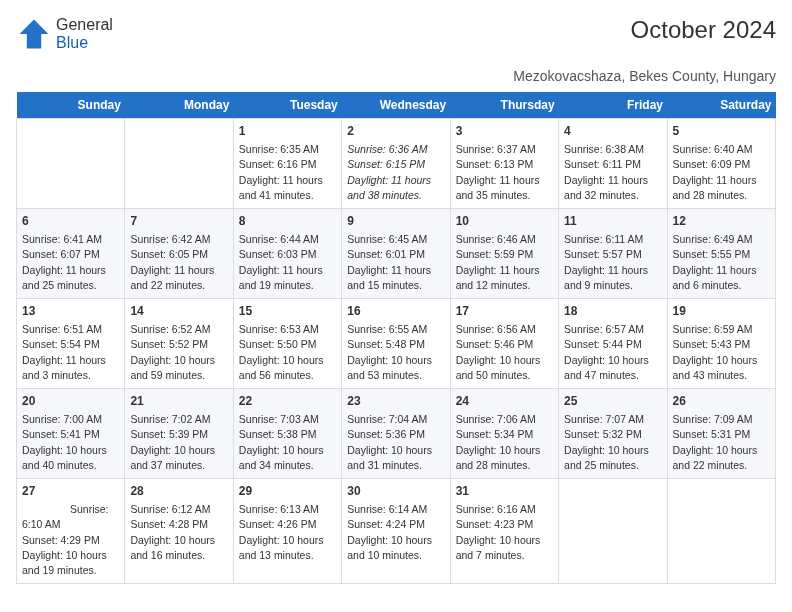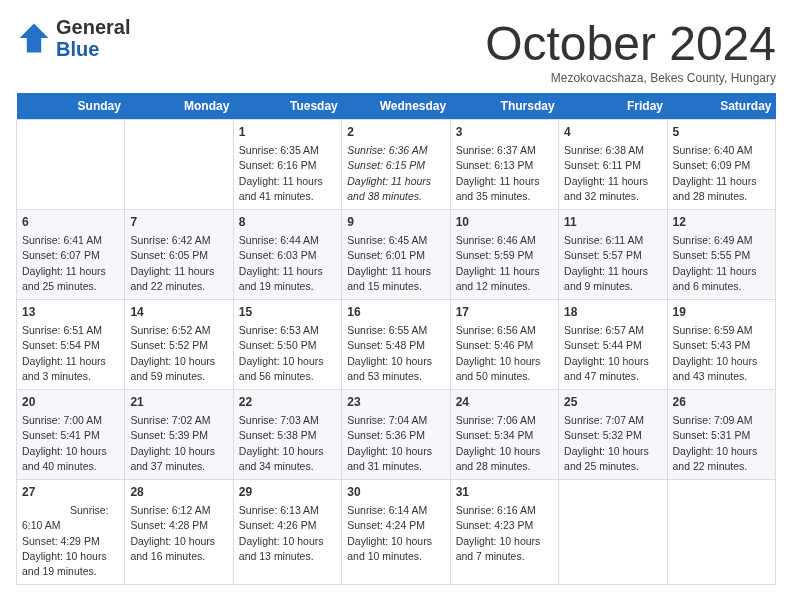--- a/index.html
+++ b/index.html
@@ -15,41 +15,42 @@
       justify-content: space-between;
       align-items: flex-start;
       margin-bottom: 8px;
     }
     .logo {
       display: flex;
       align-items: center;
       gap: 4px;
     }
     .logo-text {
-      font-size: 20px;
-      font-weight: bold;
+      font-size: 16px;
+      font-weight: normal;
       line-height: 1.1;
     }
     .logo-text .general { color: #333; }
     .logo-text .blue { color: #1a5fa8; }
     .logo-icon {
       width: 36px;
       height: 36px;
     }
     .title-block {
       text-align: right;
     }
     .month-title {
-      font-size: 48px;
+      font-size: 24px;
       color: #333;
       font-weight: normal;
     }
     .location {
-      font-size: 12px;
+      font-size: 14px;
       color: #555;
+      margin-top: 24px;
     }
     table {
       width: 100%;
       border-collapse: collapse;
       font-size: 11px;
     }
     thead tr th {
       background: #2471c8;
       color: #fff;
       padding: 6px 4px;

